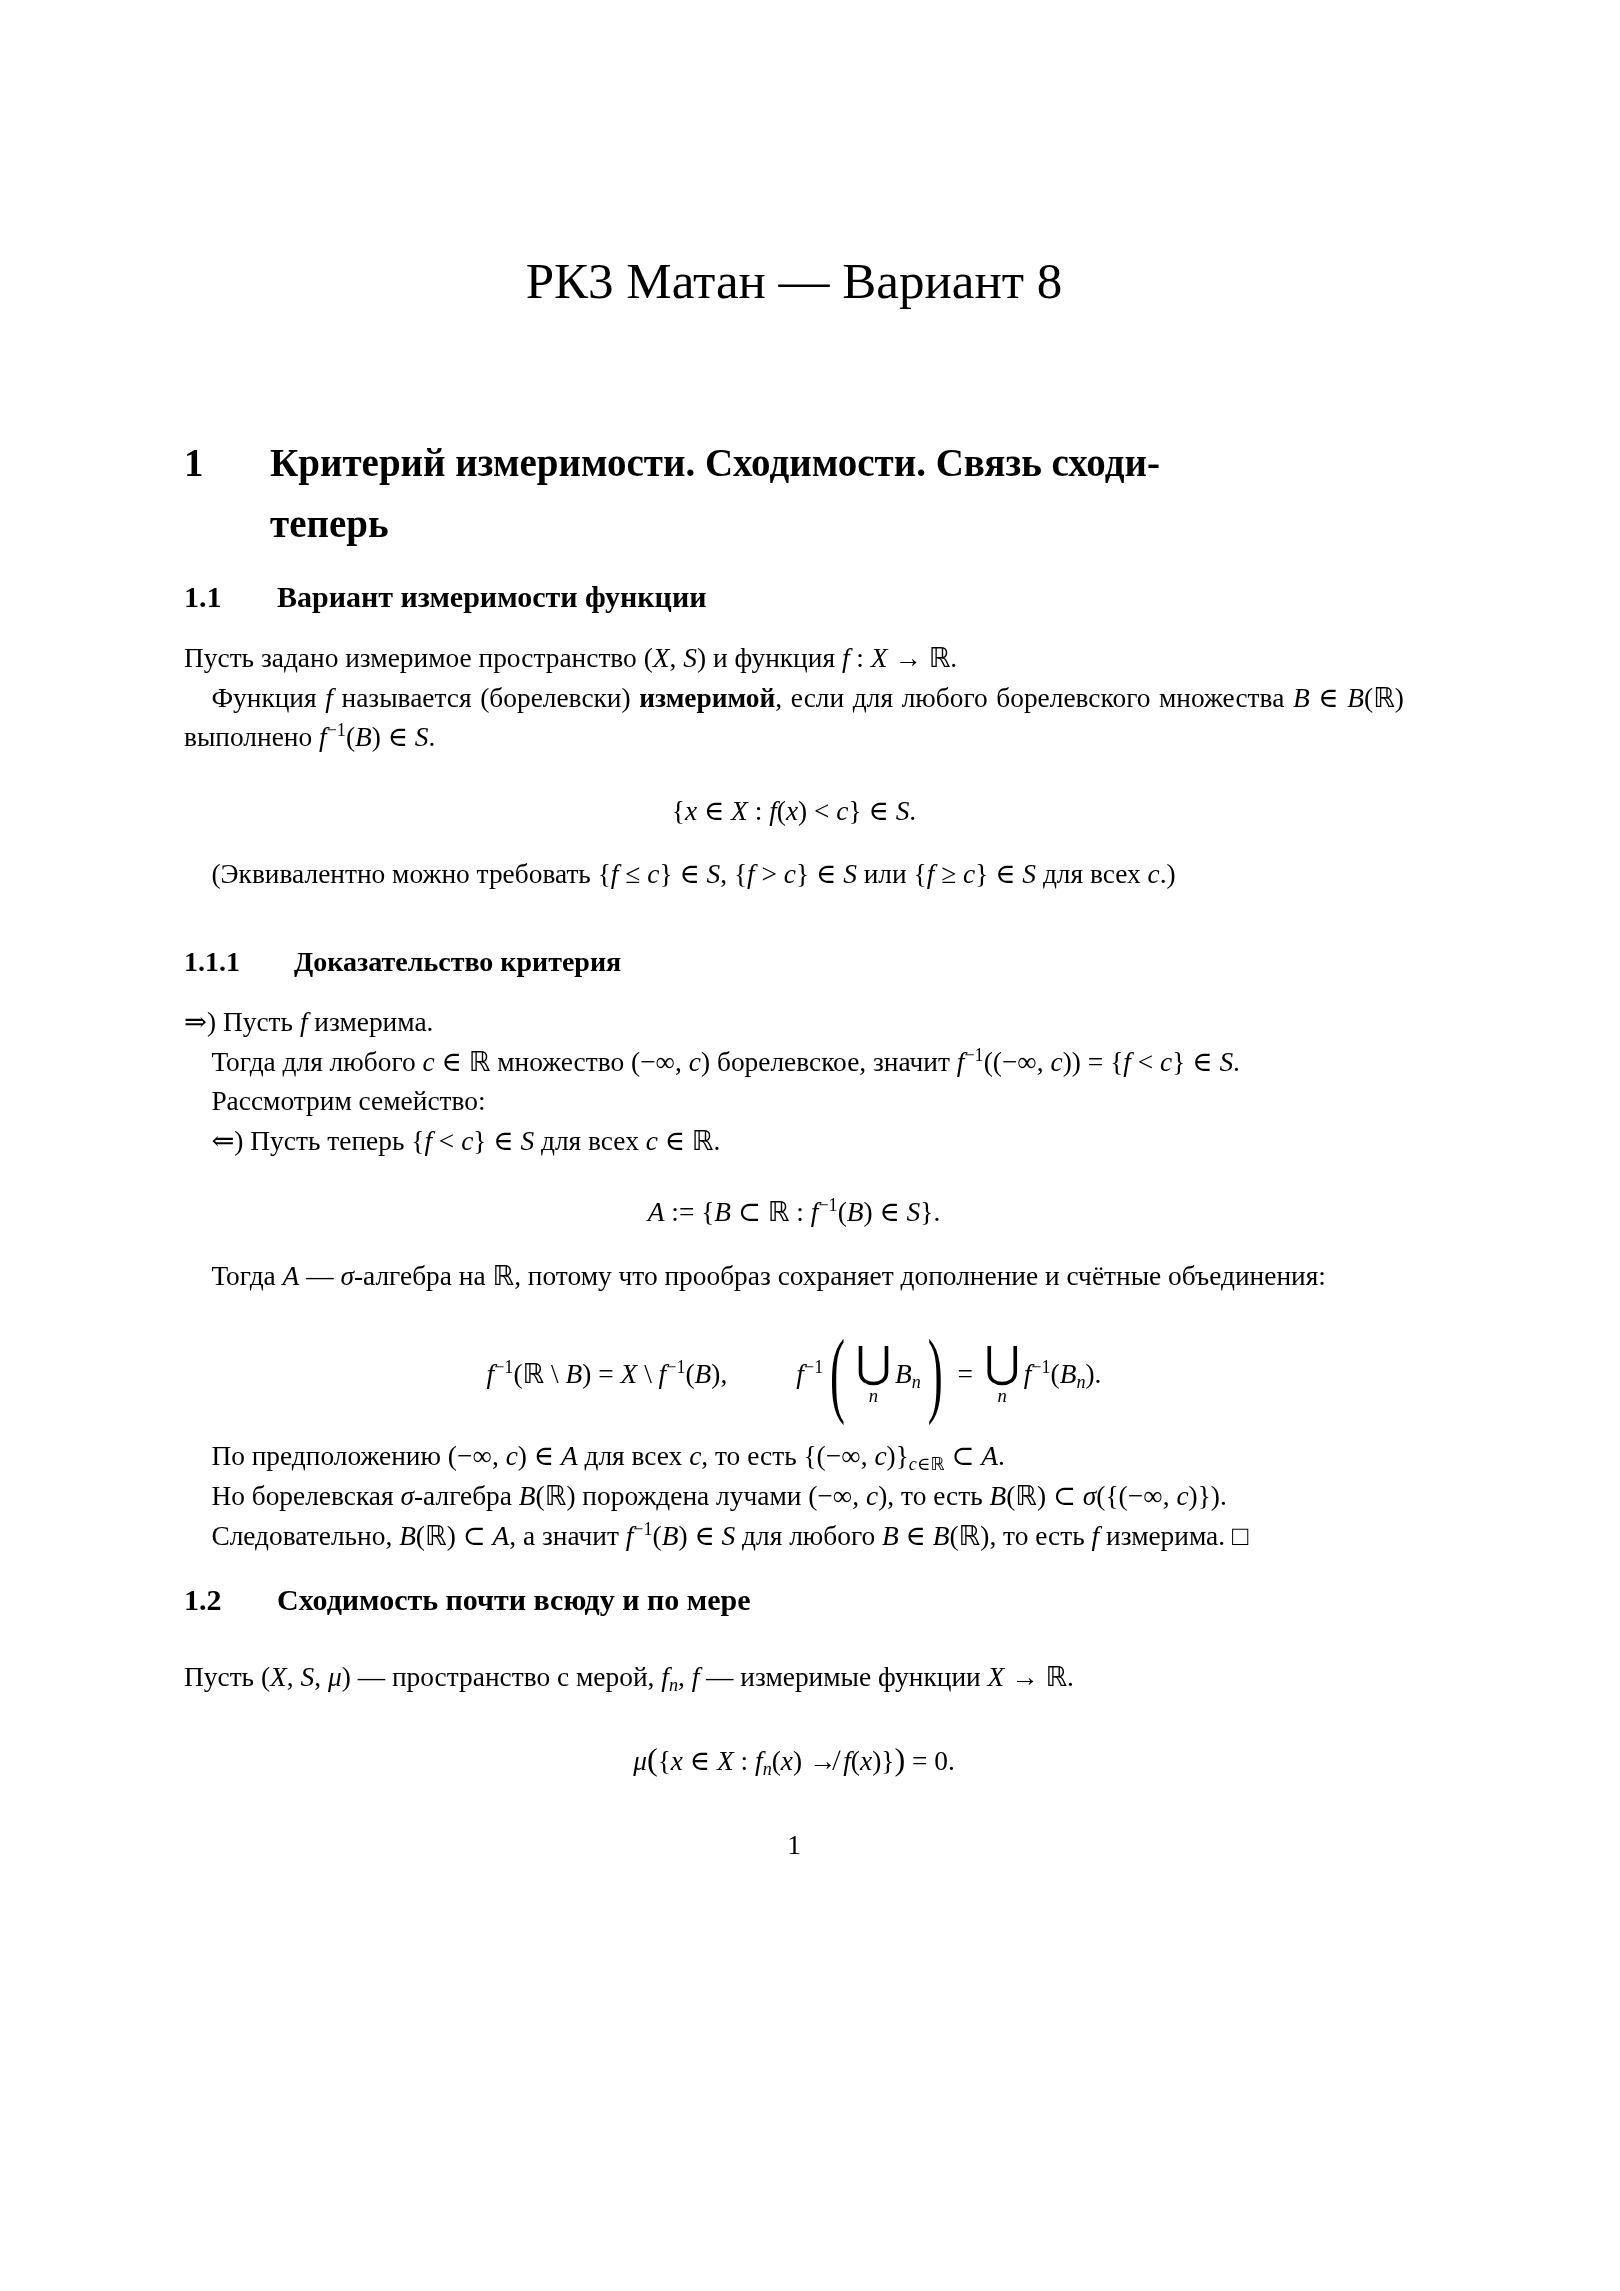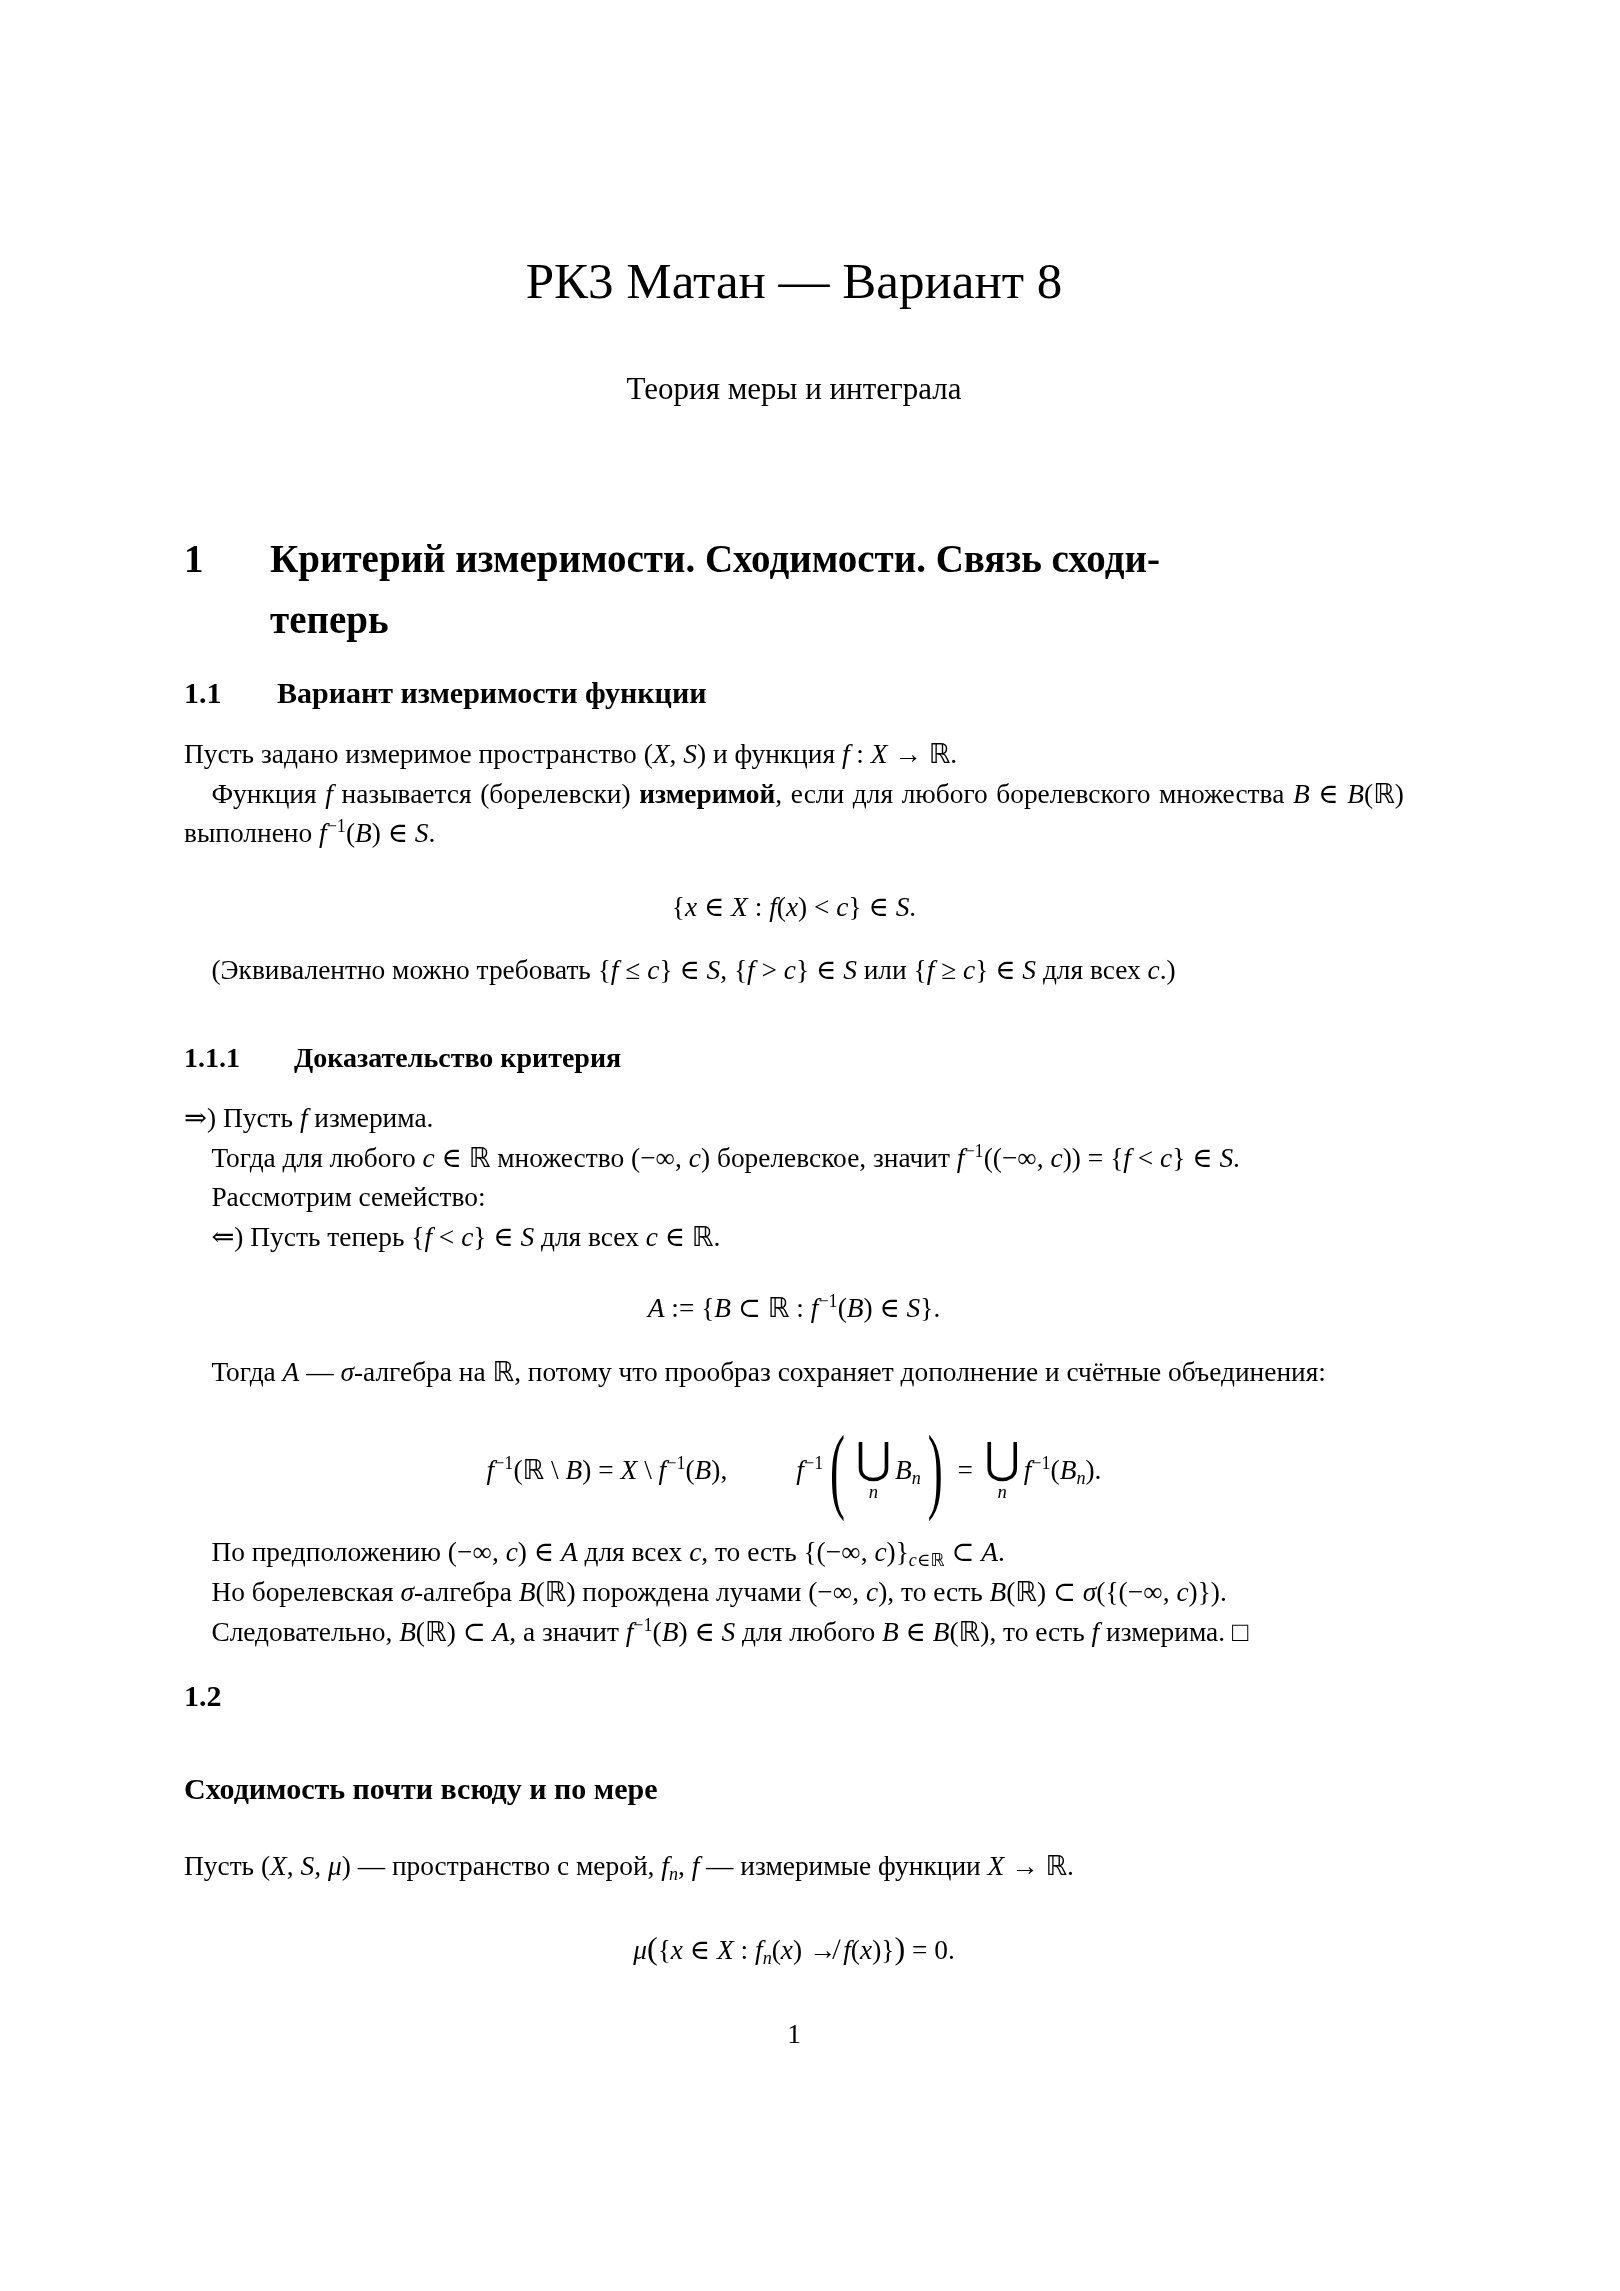--- a/index.html
+++ b/index.html
@@ -37,21 +37,20 @@
   .eqs{margin:0 7.8px;}
   .footer{margin-top:45px;text-align:center;line-height:39px;}
 </style>
 </head>
 <body>
 
 <div class="page">
   <div class="content">
 
     <div class="doc-title">РК3 Матан — Вариант 8</div>
-    <div class="doc-subtitle">Теория меры и интеграла</div>
 
     <div class="h1">
       <span class="num">1</span>
       <span class="htext">
         <span>Критерий измеримости. Сходимости. Связь сходи-</span><br>
         <span>теперь</span>
       </span>
     </div>
 
     <div class="h2" style="margin-top:23.5px;">
@@ -96,21 +95,21 @@
         <span class="cup">⋃</span>
         <span class="cupsub">n</span>
       </span>
       <span class="eqpart"><span class="r i">f</span><span class="r sup">−1</span><span class="r">(</span><span class="r i">B</span><span class="r i sub">n</span><span class="r">).</span></span>
     </div>
 
     <p class="body ind" style="margin-top:3.9px;"><span class="r">По предположению (−∞, </span><span class="r i">c</span><span class="r">) ∈ </span><span class="r i">A</span><span class="r"> для всех </span><span class="r i">c</span><span class="r">, то есть {(−∞, </span><span class="r i">c</span><span class="r">)}</span><span class="r i sub">c</span><span class="r sub">∈</span><span class="r bb sub">ℝ</span><span class="r"> ⊂ </span><span class="r i">A</span><span class="r">.</span></p>
     <p class="body ind"><span class="r">Но борелевская </span><span class="r i">σ</span><span class="r">-алгебра </span><span class="r i">B</span><span class="r">(</span><span class="r bb">ℝ</span><span class="r">) порождена лучами (−∞, </span><span class="r i">c</span><span class="r">), то есть </span><span class="r i">B</span><span class="r">(</span><span class="r bb">ℝ</span><span class="r">) ⊂ </span><span class="r i">σ</span><span class="r">({(−∞, </span><span class="r i">c</span><span class="r">)}).</span></p>
     <p class="body ind"><span class="r">Следовательно, </span><span class="r i">B</span><span class="r">(</span><span class="r bb">ℝ</span><span class="r">) ⊂ </span><span class="r i">A</span><span class="r">, а значит </span><span class="r i">f</span><span class="r sup">−1</span><span class="r">(</span><span class="r i">B</span><span class="r">) ∈ </span><span class="r i">S</span><span class="r"> для любого </span><span class="r i">B</span><span class="r"> ∈ </span><span class="r i">B</span><span class="r">(</span><span class="r bb">ℝ</span><span class="r">), то есть </span><span class="r i">f</span><span class="r"> измерима. □</span></p>
 
-    <div class="h2" style="margin-top:25.5px;flex-direction:column;">
+    <div class="h2" style="margin-top:25.5px;">
       <span class="num">1.2</span>
       <span class="htext">Сходимость почти всюду и по мере</span>
     </div>
 
     <p class="body" style="margin-top:39px;"><span class="r">Пусть (</span><span class="r i">X</span><span class="r">, </span><span class="r i">S</span><span class="r">, </span><span class="r i">μ</span><span class="r">) — пространство с мерой, </span><span class="r i">f</span><span class="r i sub">n</span><span class="r">, </span><span class="r i">f</span><span class="r"> — измеримые функции </span><span class="r i">X</span><span class="r"> → </span><span class="r bb">ℝ</span><span class="r">.</span></p>
 
     <div class="disp" style="margin-top:43px;"><span class="r i">μ</span><span class="r lg">(</span><span class="r">{</span><span class="r i">x</span><span class="r"> ∈ </span><span class="r i">X</span><span class="r"> : </span><span class="r i">f</span><span class="r i sub">n</span><span class="r">(</span><span class="r i">x</span><span class="r">) ↛ </span><span class="r i">f</span><span class="r">(</span><span class="r i">x</span><span class="r">)}</span><span class="r lg">)</span><span class="r"> = 0.</span></div>
 
     <div class="footer">1</div>
 

